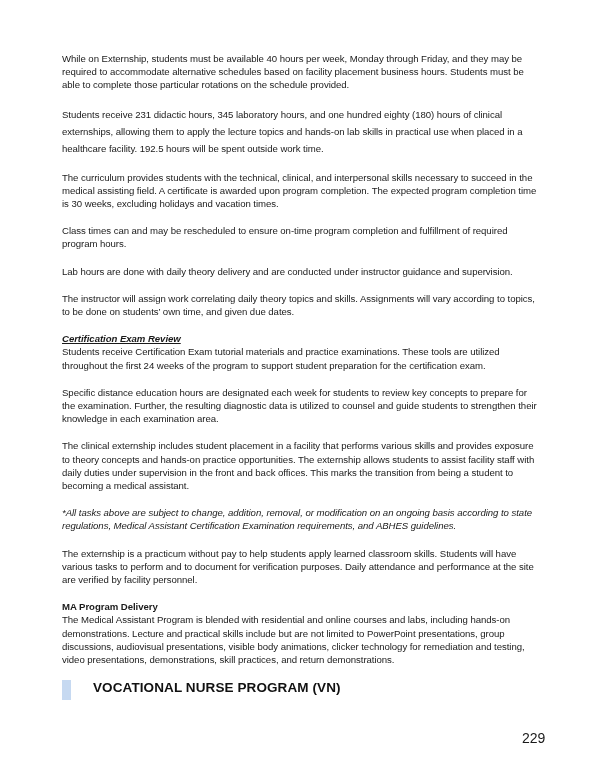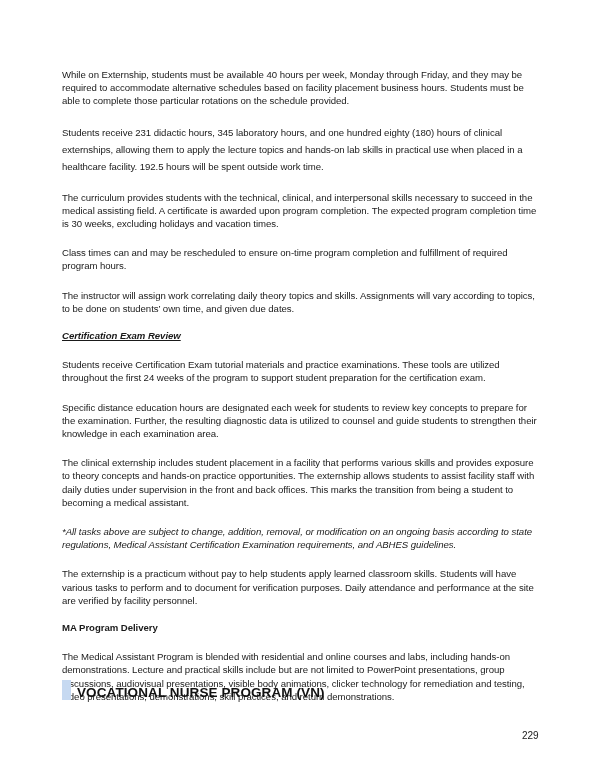--- a/index.html
+++ b/index.html
@@ -18,74 +18,75 @@
     .page {
       position: absolute;
       left: 62px;
       top: 52px;
       width: 478px;
       font-size: 9.6px;
       line-height: 13.2px;
       letter-spacing: -0.05px;
     }
     .para {
-      margin: 16px 0 14px 0;
+      margin: 0 0 14px 0;
     }
     .para.wide {
       line-height: 17px;
     }
     .section-title {
       font-weight: bold;
       margin: 0;
     }
     .section-title.italic {
       font-style: italic;
       text-decoration: underline;
     }
     .note {
       font-style: italic;
     }
     .heading-row {
       position: absolute;
       left: 62px;
       top: 680px;
       display: flex;
-      align-items: flex-end;
-      gap: 6px;
+      align-items: flex-start;
+      gap: 22px;
     }
     .heading-block {
       width: 9px;
       height: 20px;
       background: #c6d9f1;
     }
     .heading-text {
       font-weight: bold;
       font-size: 13.5px;
       color: #111111;
       letter-spacing: 0.1px;
     }
     .page-number {
       position: absolute;
       left: 522px;
       top: 730px;
-      font-size: 10px;
+      font-size: 14px;
       color: #1a1a1a;
       text-align: center;
     }
   </style>
 </head>
 <body>
 
 <div class="page">
   <p class="para">While on Externship, students must be available 40 hours per week, Monday through Friday, and they may be required to accommodate alternative schedules based on facility placement business hours. Students must be able to complete those particular rotations on the schedule provided.</p>
   <p class="para wide">Students receive 231 didactic hours, 345 laboratory hours, and one hundred eighty (180) hours of clinical externships, allowing them to apply the lecture topics and hands-on lab skills in practical use when placed in a healthcare facility. 192.5 hours will be spent outside work time.</p>
   <p class="para">The curriculum provides students with the technical, clinical, and interpersonal skills necessary to succeed in the medical assisting field. A certificate is awarded upon program completion. The expected program completion time is 30 weeks, excluding holidays and vacation times.</p>
   <p class="para">Class times can and may be rescheduled to ensure on-time program completion and fulfillment of required program hours.</p>
 
   <div>
+    <p class="para">Lab hours are done with daily theory delivery and are conducted under instructor guidance and supervision.</p>
   </div>
 
   <div>
     <p class="para">The instructor will assign work correlating daily theory topics and skills. Assignments will vary according to topics, to be done on students’ own time, and given due dates.</p>
   </div>
 
   <div>
     <p class="section-title italic">Certification Exam Review</p>
     <p class="para">Students receive Certification Exam tutorial materials and practice examinations. These tools are utilized throughout the first 24 weeks of the program to support student preparation for the certification exam.</p>
     <p class="para">Specific distance education hours are designated each week for students to review key concepts to prepare for the examination. Further, the resulting diagnostic data is utilized to counsel and guide students to strengthen their knowledge in each examination area.</p>

